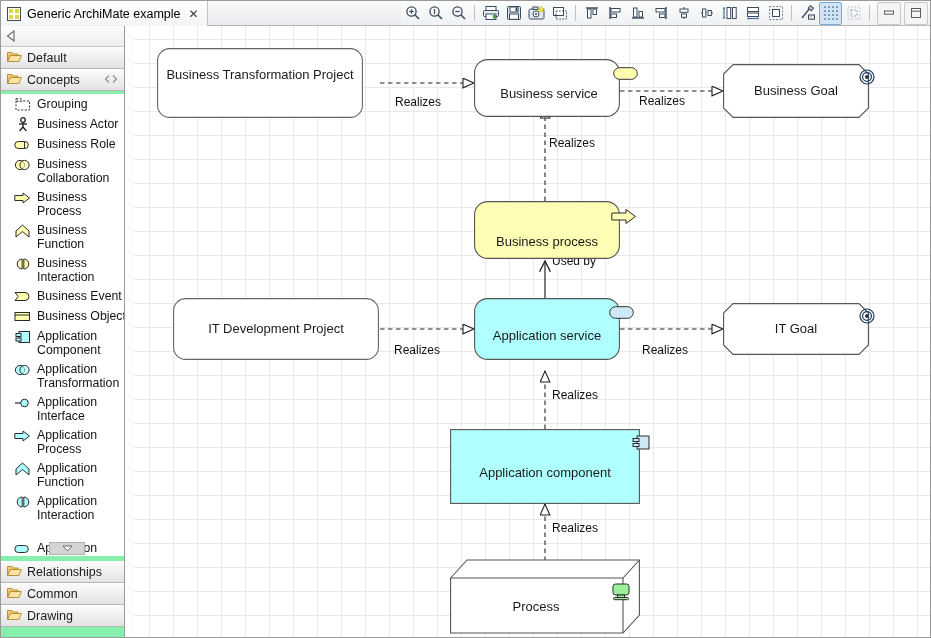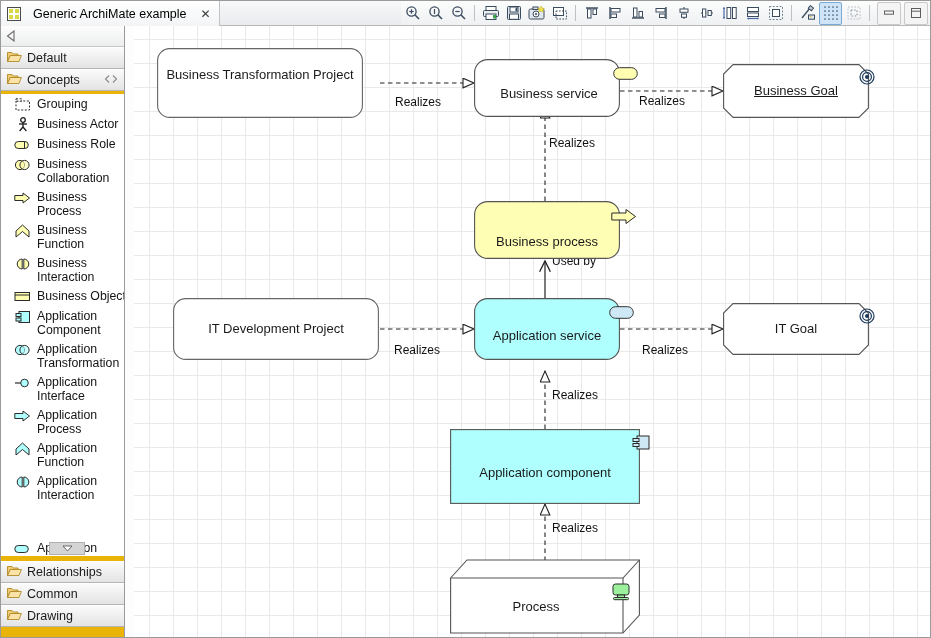--- a/index.html
+++ b/index.html
@@ -11,38 +11,38 @@
     background: #f0f0f0; overflow: hidden;
     -webkit-font-smoothing: antialiased;
   }
   #app { position: relative; width:931px; height:638px; background:#fdfdfd;
          border:1px solid #9a9a9a; overflow:hidden; }
 
   
   .topbar { position:absolute; left:0; top:0; width:931px; height:25px;
             background:linear-gradient(#fcfcfc,#eef0f2); border-bottom:1px solid #b8b8b8;
             display:flex; align-items:stretch; }
-  .tab { display:flex; align-items:center; gap:12px; padding:0 8px 0 6px;
+  .tab { display:flex; align-items:center; gap:6px; padding:0 8px 0 6px;
          height:25px; background:linear-gradient(#ffffff,#f2f4f6);
          border-right:1px solid #c2c2c2; font-size:12.5px; color:#000; }
   .tab-ico { width:14px; height:14px; flex:none; }
   .tab-close { font-size:12px; color:#3a3a3a; line-height:1; margin-left:2px; cursor:default; }
   .tabfill { flex:1 1 auto; background:linear-gradient(#f7f8f9,#e9ebee); }
 
   .tools { display:flex; align-items:center; gap:0px; padding:0 4px 0 0; }
   .tbtn { width:23px; height:23px; display:flex; align-items:center; justify-content:center;
           border:1px solid transparent; border-radius:2px; }
   .tbtn.active { background:#cfe4f7; border-color:#7aa9d4; }
   .tsep { width:1px; height:16px; background:#c0c0c0; margin:0 4px; }
   .wbtn { width:24px; height:23px; display:flex; align-items:center; justify-content:center;
           border:1px solid #c9c9c9; border-radius:2px; background:#f4f4f4; margin-left:3px; }
 
   
   .sidebar { position:absolute; left:0; top:25px; width:124px; height:613px;
-             background:#eab308; border-right:1px solid #9a9a9a; overflow:hidden; }
+             background:#86efac; border-right:1px solid #9a9a9a; overflow:hidden; }
   .sb-nav { height:21px; background:linear-gradient(#fdfdfd,#eceded);
             border-bottom:1px solid #c6c6c6; display:flex; align-items:center; padding-left:5px; }
   .sb-hdr { height:22px; display:flex; align-items:center; gap:5px; padding:0 6px;
             background:linear-gradient(#fbfbfb,#e3e3e3);
             border-bottom:1px solid #b5b5b5; border-top:1px solid #fff;
             font-size:12.5px; color:#1b1b1b; }
   .sb-hdr .folder { flex:none; }
   .sb-hdr .grow { flex:1 1 auto; }
   .sb-list { position:absolute; left:0; top:68px; width:131px; bottom:83px; overflow:hidden;
              background:#fff; }
@@ -379,20 +379,28 @@
       <div class="sb-item">
         <span class="ico">
           <svg width="16" height="12" viewBox="0 0 16 12">
               <path d="M7.2 1 A5 5 0 0 0 7.2 11 Z" fill="#fffdb0" stroke="#2b2b2b"></path>
               <path d="M8.8 1 A5 5 0 0 1 8.8 11 Z" fill="#fffdb0" stroke="#2b2b2b"></path>
             </svg>
         </span>
         <span class="lbl">Business Interaction</span>
       </div>
 
+      <div class="sb-item">
+        <span class="ico">
+          <svg width="17" height="11" viewBox="0 0 17 11">
+              <path d="M1,1.5 L11,1.5 A4 4 0 0 1 11,9.5 L1,9.5 L4.2,5.5 Z" fill="#fffdb0" stroke="#2b2b2b"></path>
+            </svg>
+        </span>
+        <span class="lbl">Business Event</span>
+      </div>
 
       <div class="sb-item">
         <span class="ico">
           <svg width="17" height="11" viewBox="0 0 17 11">
               <rect x="1" y="1.5" width="14.5" height="8" fill="#fffdb0" stroke="#2b2b2b"></rect>
               <line x1="1" y1="4" x2="15.5" y2="4" stroke="#2b2b2b"></line>
             </svg>
         </span>
         <span class="lbl">Business Object</span>
       </div>
@@ -558,21 +566,21 @@
         <svg width="25" height="13" viewBox="0 0 25 13">
             <rect x="0.7" y="0.7" width="23.6" height="11.6" rx="5.8" fill="#fffdb0" stroke="#333"></rect>
           </svg>
       </div>
     </div>
 
     <div class="node" style="left:589px; top:38px; width:146px; height:54px;">
       <svg width="146" height="54">
           <polygon points="10,0.6 136,0.6 145.4,10 145.4,44 136,53.4 10,53.4 0.6,44 0.6,10" fill="#ffffff" stroke="#555" stroke-width="1.1"></polygon>
         </svg>
-      <div class="label" style="top:19px;text-decoration:underline;">Business Goal</div>
+      <div class="label" style="top:19px;">Business Goal</div>
       <div class="badge" style="right:10px; top:5px;">
         <svg width="16" height="16" viewBox="0 0 16 16">
             <circle cx="8" cy="8" r="7" fill="none" stroke="#1b3a5c" stroke-width="1.2"></circle>
             <circle cx="8" cy="8" r="4.4" fill="none" stroke="#1b3a5c" stroke-width="1.2"></circle>
             <circle cx="8" cy="8" r="2" fill="#1b3a5c"></circle>
           </svg>
       </div>
     </div>
 
     <div class="node" style="left:340px; top:175px; width:146px; height:58px;">

